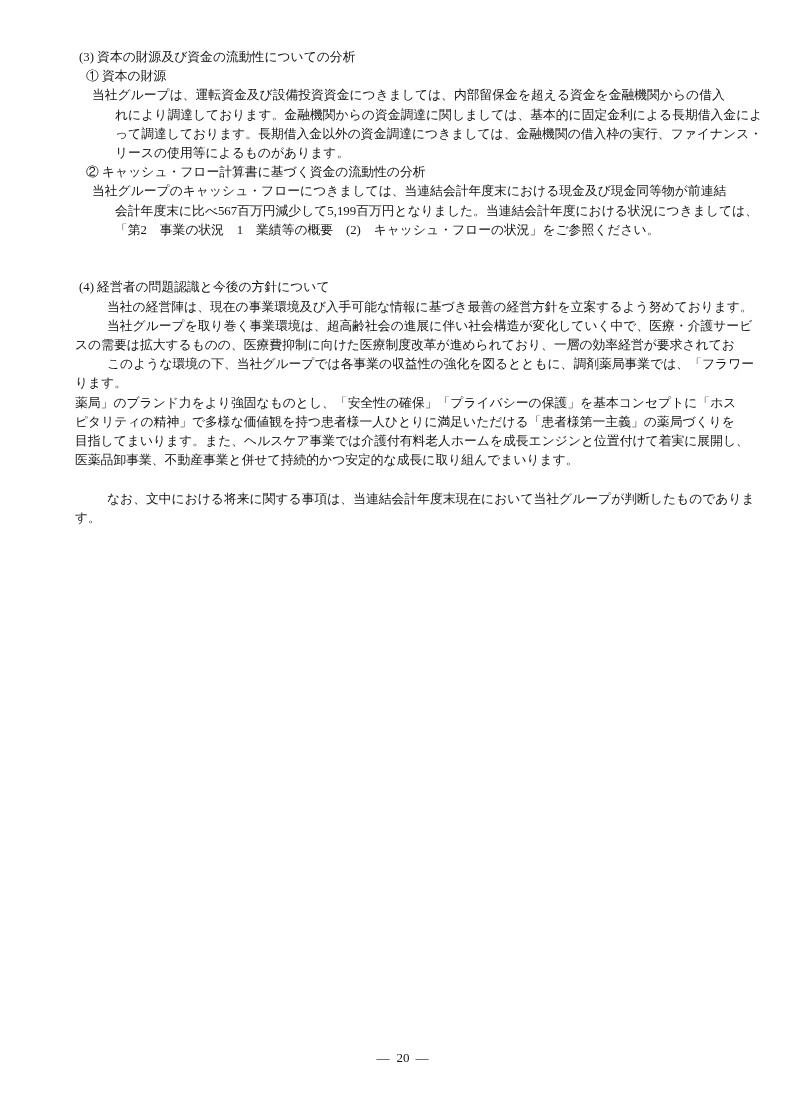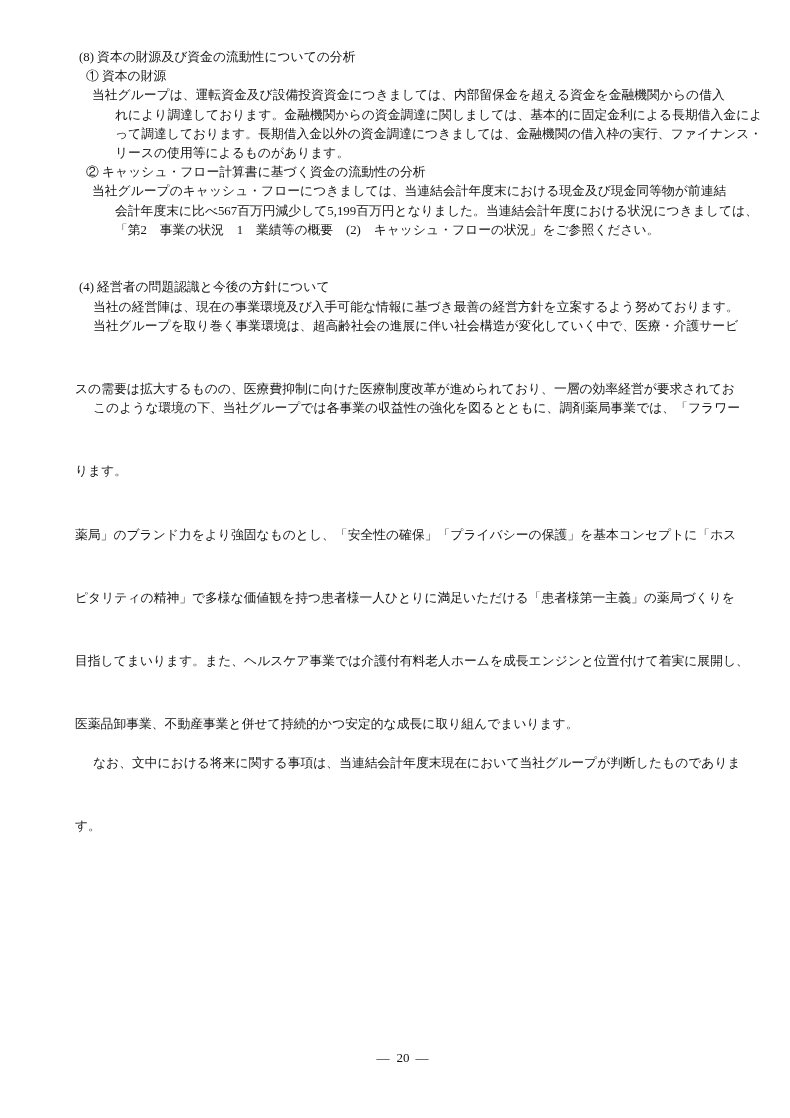--- a/index.html
+++ b/index.html
@@ -26,43 +26,43 @@
   .line {
     min-height: 19.2px;
     line-height: 19.2px;
     white-space: pre;
   }
   
   .h1  { padding-left: 79px; }   
   .h2  { padding-left: 86px; }   
   .p3f { padding-left: 92px; }  
   .p3  { padding-left: 115px; }   
-  .p4f { padding-left: 93px; }   
-  .p4  { padding-left: 75px; margin-top: 44px; }   
+  .p4f { padding-left: 93px; margin-left: 14px; }   
+  .p4  { padding-left: 75px; }   
   .blank { }
   .footer {
     position: absolute;
     top: 1048px;
     left: 0;
     width: 100%;
     text-align: center;
     line-height: 19.2px;
     font-size: 13px;
     margin-left: 8px;
   }
   .footer .dash { margin: 0 6px; letter-spacing: 1px; }
 </style>
 </head>
 <body>
 
 <div class="page">
 
   <div class="content" id="doc-lines">
 
-  <div class="line h1">(8) 資本の財源及び資金の流動性についての分析</div>
+  <div class="line h1">(3) 資本の財源及び資金の流動性についての分析</div>
       <div class="line h2">① 資本の財源</div>
       <div class="line p3f">当社グループは、運転資金及び設備投資資金につきましては、内部留保金を超える資金を金融機関からの借入</div>
       <div class="line p3">れにより調達しております。金融機関からの資金調達に関しましては、基本的に固定金利による長期借入金によ</div>
       <div class="line p3">って調達しております。長期借入金以外の資金調達につきましては、金融機関の借入枠の実行、ファイナンス・</div>
       <div class="line p3">リースの使用等によるものがあります。</div>
       <div class="line h2">② キャッシュ・フロー計算書に基づく資金の流動性の分析</div>
       <div class="line p3f">当社グループのキャッシュ・フローにつきましては、当連結会計年度末における現金及び現金同等物が前連結</div>
       <div class="line p3">会計年度末に比べ567百万円減少して5,199百万円となりました。当連結会計年度における状況につきましては、</div>
       <div class="line p3">「第2　事業の状況　1　業績等の概要　(2)　キャッシュ・フローの状況」をご参照ください。</div>
       <div class="line blank"></div>

